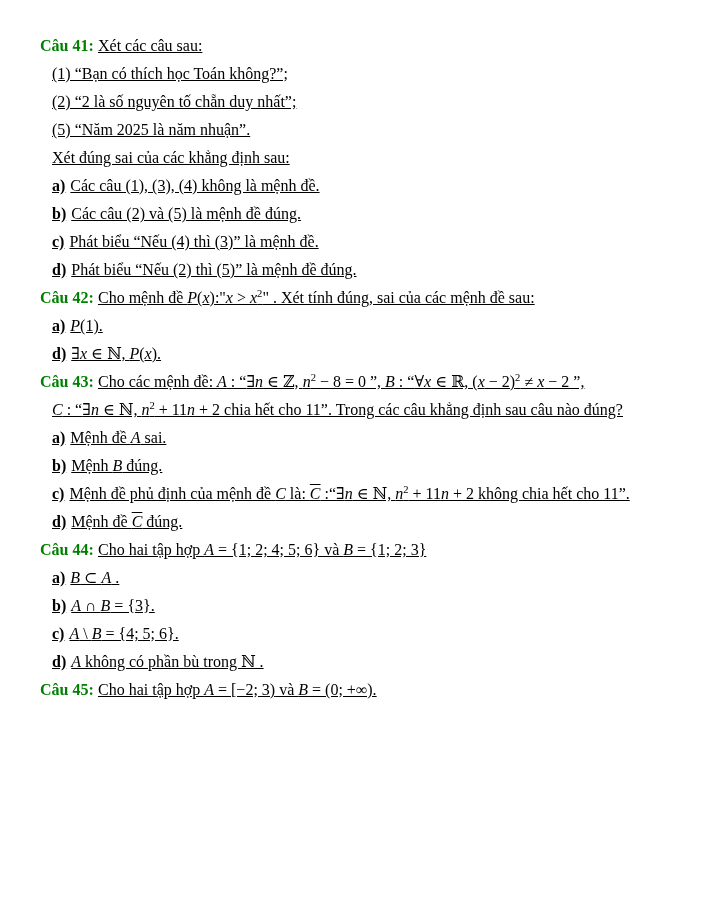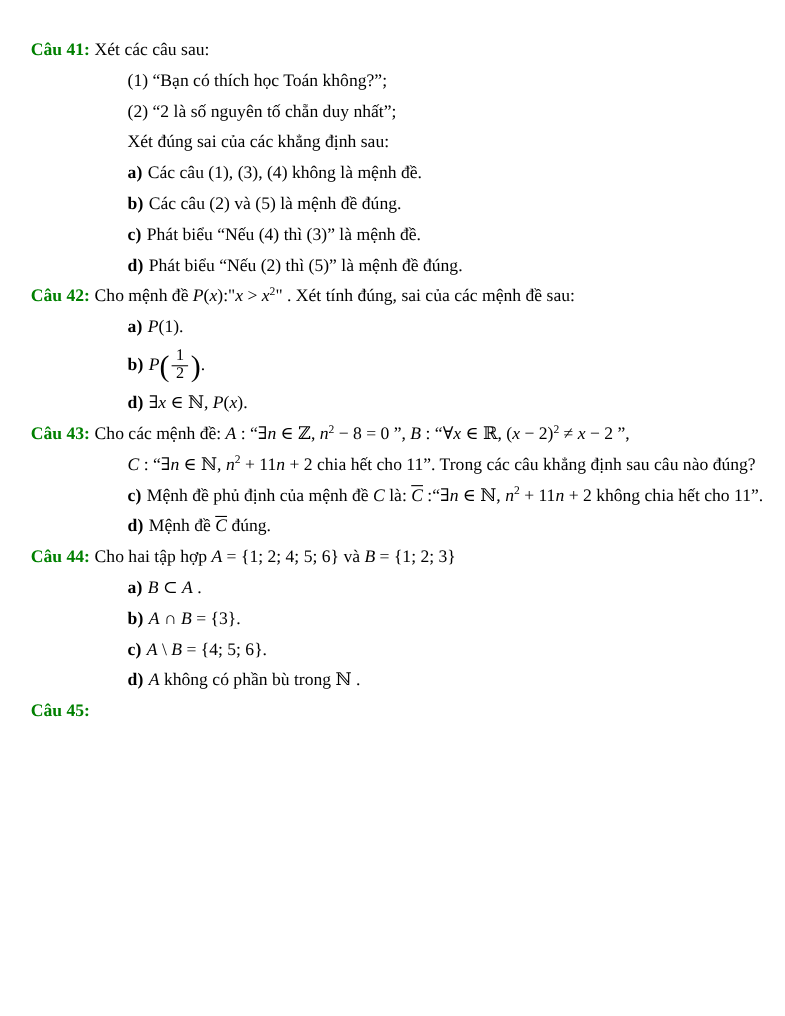--- a/index.html
+++ b/index.html
@@ -3,27 +3,27 @@
 <meta charset="utf-8">
 <style>
   html,body{margin:0;padding:0;background:#ffffff;}
   body{
     width:714px;height:924px;
     font-family:"Liberation Serif","DejaVu Serif",serif;
     font-size:16px;color:#000;
     overflow:hidden;
   }
   .doc{padding:36px 6px 0 0;}
-  .row{margin-bottom:8px;padding-left:116px;line-height:1.25;}
-  .row.first{padding-left:28px;display:flex;align-items:baseline;}
+  .row{margin-bottom:8px;padding-left:52px;line-height:1.25;}
+  .row.first{padding-left:40px;display:flex;align-items:baseline;}
   .qlabel{
     color:#008000;font-weight:bold;
     flex:0 0 58px;white-space:nowrap;
   }
-  .content{flex:1;}
+  .content{flex:1;text-decoration:underline;}
   .marker{font-weight:bold;margin-right:5px;}
   .mi{font-style:italic;}
   .sup{font-size:0.66em;vertical-align:0.55em;line-height:0;}
   .big{font-size:1.7em;line-height:0;vertical-align:-0.22em;}
   .ol{text-decoration:overline;}
   .frac{
     display:inline-block;vertical-align:-0.55em;text-align:center;
     line-height:1.08;font-size:0.92em;padding:0 2px;
   }
   .frac .fn{display:block;border-bottom:1px solid #111;padding:0 4px;}
@@ -34,53 +34,56 @@
 
 <div class="doc">
   <div>
       <div class="q">
         <div class="row first">
           <span class="qlabel">Câu 41:</span>
           <span class="content"><span>Xét các câu sau:</span></span>
         </div>
         <div class="row"><span class="content"><span>(1) “Bạn có thích học Toán không?”;</span></span></div>
         <div class="row"><span class="content"><span>(2) “2 là số nguyên tố chẵn duy nhất”;</span></span></div>
+        <div class="row"><span class="content"><span>(5) “Năm 2025 là năm nhuận”.</span></span></div>
         <div class="row"><span class="content"><span>Xét đúng sai của các khẳng định sau:</span></span></div>
         <div class="row"><span class="content"><span class="marker">a)</span><span>Các câu (1), (3), (4) không là mệnh đề.</span></span></div>
         <div class="row"><span class="content"><span class="marker">b)</span><span>Các câu (2) và (5) là mệnh đề đúng.</span></span></div>
         <div class="row"><span class="content"><span class="marker">c)</span><span>Phát biểu “Nếu (4) thì (3)” là mệnh đề.</span></span></div>
         <div class="row"><span class="content"><span class="marker">d)</span><span>Phát biểu “Nếu (2) thì (5)” là mệnh đề đúng.</span></span></div>
       </div>
       <div class="q">
         <div class="row first">
           <span class="qlabel">Câu 42:</span>
           <span class="content"><span>Cho mệnh đề </span><span class="mi">P</span><span>(</span><span class="mi">x</span><span>):"</span><span class="mi">x</span><span> &gt; </span><span class="mi">x</span><span class="sup">2</span><span>" . Xét tính đúng, sai của các mệnh đề sau:</span></span>
         </div>
         <div class="row"><span class="content"><span class="marker">a)</span><span class="mi">P</span><span>(1).</span></span></div>
-        <div class="row"><span class="content"><span class="marker">b)</span><span class="mi">P</span><span class="big">(</span><span class="frac"><span class="fn">1</span><span class="fd">2</span></span><span class="big">)</span><span>.</span></span></div>
         <div class="row"><span class="content"><span class="marker">d)</span><span>∃</span><span class="mi">x</span><span> ∈ ℕ, </span><span class="mi">P</span><span>(</span><span class="mi">x</span><span>).</span></span></div>
       </div>
       <div class="q">
         <div class="row first">
           <span class="qlabel">Câu 43:</span>
           <span class="content"><span>Cho các mệnh đề: </span><span class="mi">A</span><span> : “</span><span>∃</span><span class="mi">n</span><span> ∈ ℤ, </span><span class="mi">n</span><span class="sup">2</span><span> − 8 = 0 ”,  </span><span class="mi">B</span><span> : “</span><span>∀</span><span class="mi">x</span><span> ∈ ℝ, (</span><span class="mi">x</span><span> − 2)</span><span class="sup">2</span><span> ≠ </span><span class="mi">x</span><span> − 2 ”,</span></span>
         </div>
         <div class="row"><span class="content"><span class="mi">C</span><span> : “</span><span>∃</span><span class="mi">n</span><span> ∈ ℕ, </span><span class="mi">n</span><span class="sup">2</span><span> + 11</span><span class="mi">n</span><span> + 2 chia hết cho 11”. Trong các câu khẳng định sau câu nào đúng?</span></span></div>
+        <div class="row"><span class="content"><span class="marker">a)</span><span>Mệnh đề </span><span class="mi">A</span><span> sai.</span></span></div>
+        <div class="row"><span class="content"><span class="marker">b)</span><span>Mệnh </span><span class="mi">B</span><span> đúng.</span></span></div>
         <div class="row"><span class="content"><span class="marker">c)</span><span>Mệnh đề phủ định của mệnh đề </span><span class="mi">C</span><span> là: </span><span class="mi ol">C</span><span> :“</span><span>∃</span><span class="mi">n</span><span> ∈ ℕ, </span><span class="mi">n</span><span class="sup">2</span><span> + 11</span><span class="mi">n</span><span> + 2 không chia hết cho 11”.</span></span></div>
         <div class="row"><span class="content"><span class="marker">d)</span><span>Mệnh đề </span><span class="mi ol">C</span><span> đúng.</span></span></div>
       </div>
       <div class="q">
         <div class="row first">
           <span class="qlabel">Câu 44:</span>
           <span class="content"><span>Cho hai tập hợp </span><span class="mi">A</span><span> = {1; 2; 4; 5; 6}  và  </span><span class="mi">B</span><span> = {1; 2; 3}</span></span>
         </div>
         <div class="row"><span class="content"><span class="marker">a)</span><span class="mi">B</span><span> ⊂ </span><span class="mi">A</span><span> .</span></span></div>
         <div class="row"><span class="content"><span class="marker">b)</span><span class="mi">A</span><span> ∩ </span><span class="mi">B</span><span> = {3}.</span></span></div>
         <div class="row"><span class="content"><span class="marker">c)</span><span class="mi">A</span><span> \ </span><span class="mi">B</span><span> = {4; 5; 6}.</span></span></div>
         <div class="row"><span class="content"><span class="marker">d)</span><span class="mi">A</span><span> không có phần bù trong ℕ .</span></span></div>
       </div>
       <div class="q">
         <div class="row first">
           <span class="qlabel">Câu 45:</span>
+          <span class="content"><span>Cho hai tập hợp </span><span class="mi">A</span><span> = [−2; 3)</span><span> và </span><span class="mi">B</span><span> = (0; +∞).</span></span>
         </div>
       </div>
     </div>
 </div>
 
 </body></html>

